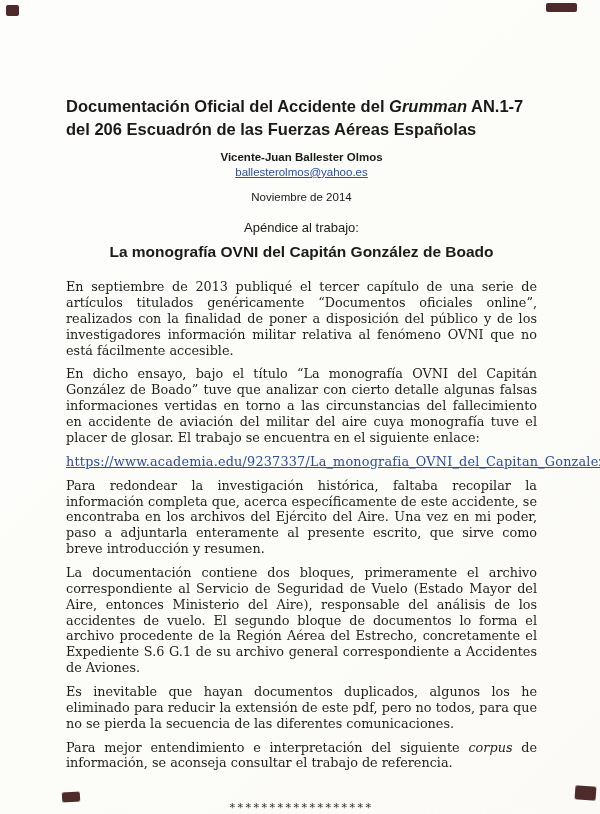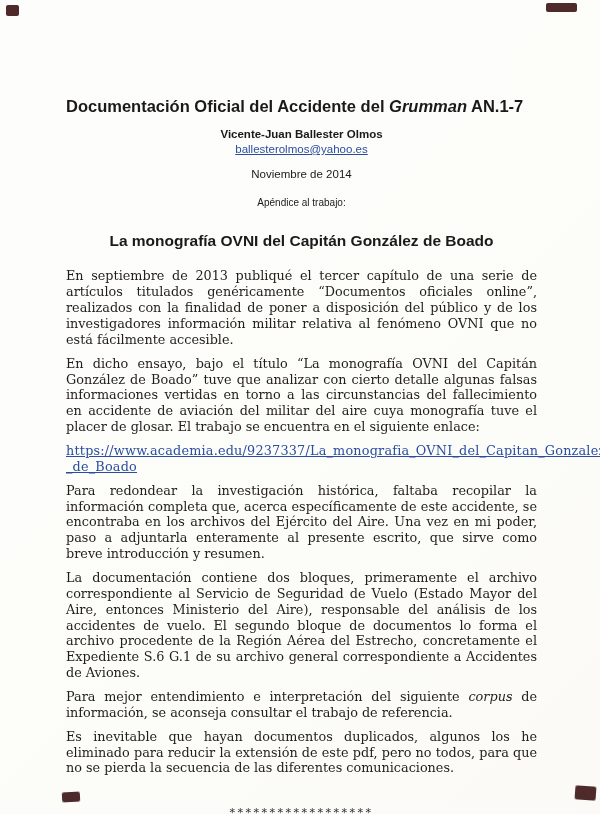--- a/index.html
+++ b/index.html
@@ -43,22 +43,22 @@
 
   .center-block {
     text-align: center;
     font-family: "Liberation Sans", sans-serif;
     color: #1c1a19;
   }
   .author { font-weight: bold; font-size: 11.5px; line-height: 1.15; margin-top: 10px; }
   .email-line { font-size: 11.5px; line-height: 1.15; margin-top: 2px; }
   .email-line a { color: #2a4da0; text-decoration: underline; cursor: pointer; }
   .date { font-size: 11.5px; line-height: 1.15; margin-top: 12px; }
-  .appendix { font-size: 10px; margin-top: 16px; }
-  .subtitle { font-weight: bold; font-size: 15.5px; margin-top: 24px; }
+  .appendix { font-size: 13px; margin-top: 16px; }
+  .subtitle { font-weight: bold; font-size: 15.5px; margin-top: 8px; }
 
   .doc-body { margin-top: 18px; }
   .doc-body p {
     font-size: 12.8px;
     line-height: 1.24;
     text-align: justify;
     margin: 0 0 8px 0;
   }
   .doc-body p .it { font-style: italic; }
 
@@ -88,40 +88,39 @@
 </head>
 <body>
 
 <div class="page">
 
   <div class="artifact tl"></div>
   <div class="artifact tr"></div>
   <div class="artifact bl"></div>
   <div class="artifact br"></div>
 
-  <h1 class="doc-title"><span>Documentación Oficial del Accidente del </span><span class="it">Grumman</span><span> AN.1-7</span><br></h1>
+  <h1 class="doc-title"><span>Documentación Oficial del Accidente del </span><span class="it">Grumman</span><span> AN.1-7</span><br><span>del 206 Escuadrón de las Fuerzas Aéreas Españolas</span></h1>
 
   <div class="center-block">
     <div class="author">Vicente-Juan Ballester Olmos</div>
     <div class="email-line"><a>ballesterolmos@yahoo.es</a></div>
     <div class="date">Noviembre de 2014</div>
     <div class="appendix">Apéndice al trabajo:</div>
     <div class="subtitle">La monografía OVNI del Capitán González de Boado</div>
   </div>
 
   <div class="doc-body">
     <p>En septiembre de 2013 publiqué el tercer capítulo de una serie de artículos titulados genéricamente “Documentos oficiales online”, realizados con la finalidad de poner a disposición del público y de los investigadores información militar relativa al fenómeno OVNI que no está fácilmente accesible.</p>
     <p>En dicho ensayo, bajo el título “La monografía OVNI del Capitán González de Boado” tuve que analizar con cierto detalle algunas falsas informaciones vertidas en torno a las circunstancias del fallecimiento en accidente de aviación del militar del aire cuya monografía tuve el placer de glosar. El trabajo se encuentra en el siguiente enlace:</p>
     <p>
       <a class="doclink">
         <span class="link-l1">https://www.academia.edu/9237337/La_monografia_OVNI_del_Capitan_Gonzalez</span>
-        <span class="link-l2">_de_Boado</span>
       </a>
     </p>
     <p>Para redondear la investigación histórica, faltaba recopilar la información completa que, acerca específicamente de este accidente, se encontraba en los archivos del Ejército del Aire. Una vez en mi poder, paso a adjuntarla enteramente al presente escrito, que sirve como breve introducción y resumen.</p>
     <p>La documentación contiene dos bloques, primeramente el archivo correspondiente al Servicio de Seguridad de Vuelo (Estado Mayor del Aire, entonces Ministerio del Aire), responsable del análisis de los accidentes de vuelo. El segundo bloque de documentos lo forma el archivo procedente de la Región Aérea del Estrecho, concretamente el Expediente S.6 G.1 de su archivo general correspondiente a Accidentes de Aviones.</p>
+    <p>Es inevitable que hayan documentos duplicados, algunos los he eliminado para reducir la extensión de este pdf, pero no todos, para que no se pierda la secuencia de las diferentes comunicaciones.</p>
     <p><span>Para mejor entendimiento e interpretación del siguiente </span><span class="it">corpus</span><span> de información, se aconseja consultar el trabajo de referencia.</span></p>
-    <p>Es inevitable que hayan documentos duplicados, algunos los he eliminado para reducir la extensión de este pdf, pero no todos, para que no se pierda la secuencia de las diferentes comunicaciones.</p>
   </div>
 
   <div class="separator">******************</div>
 
 </div>
 
 </body></html>

